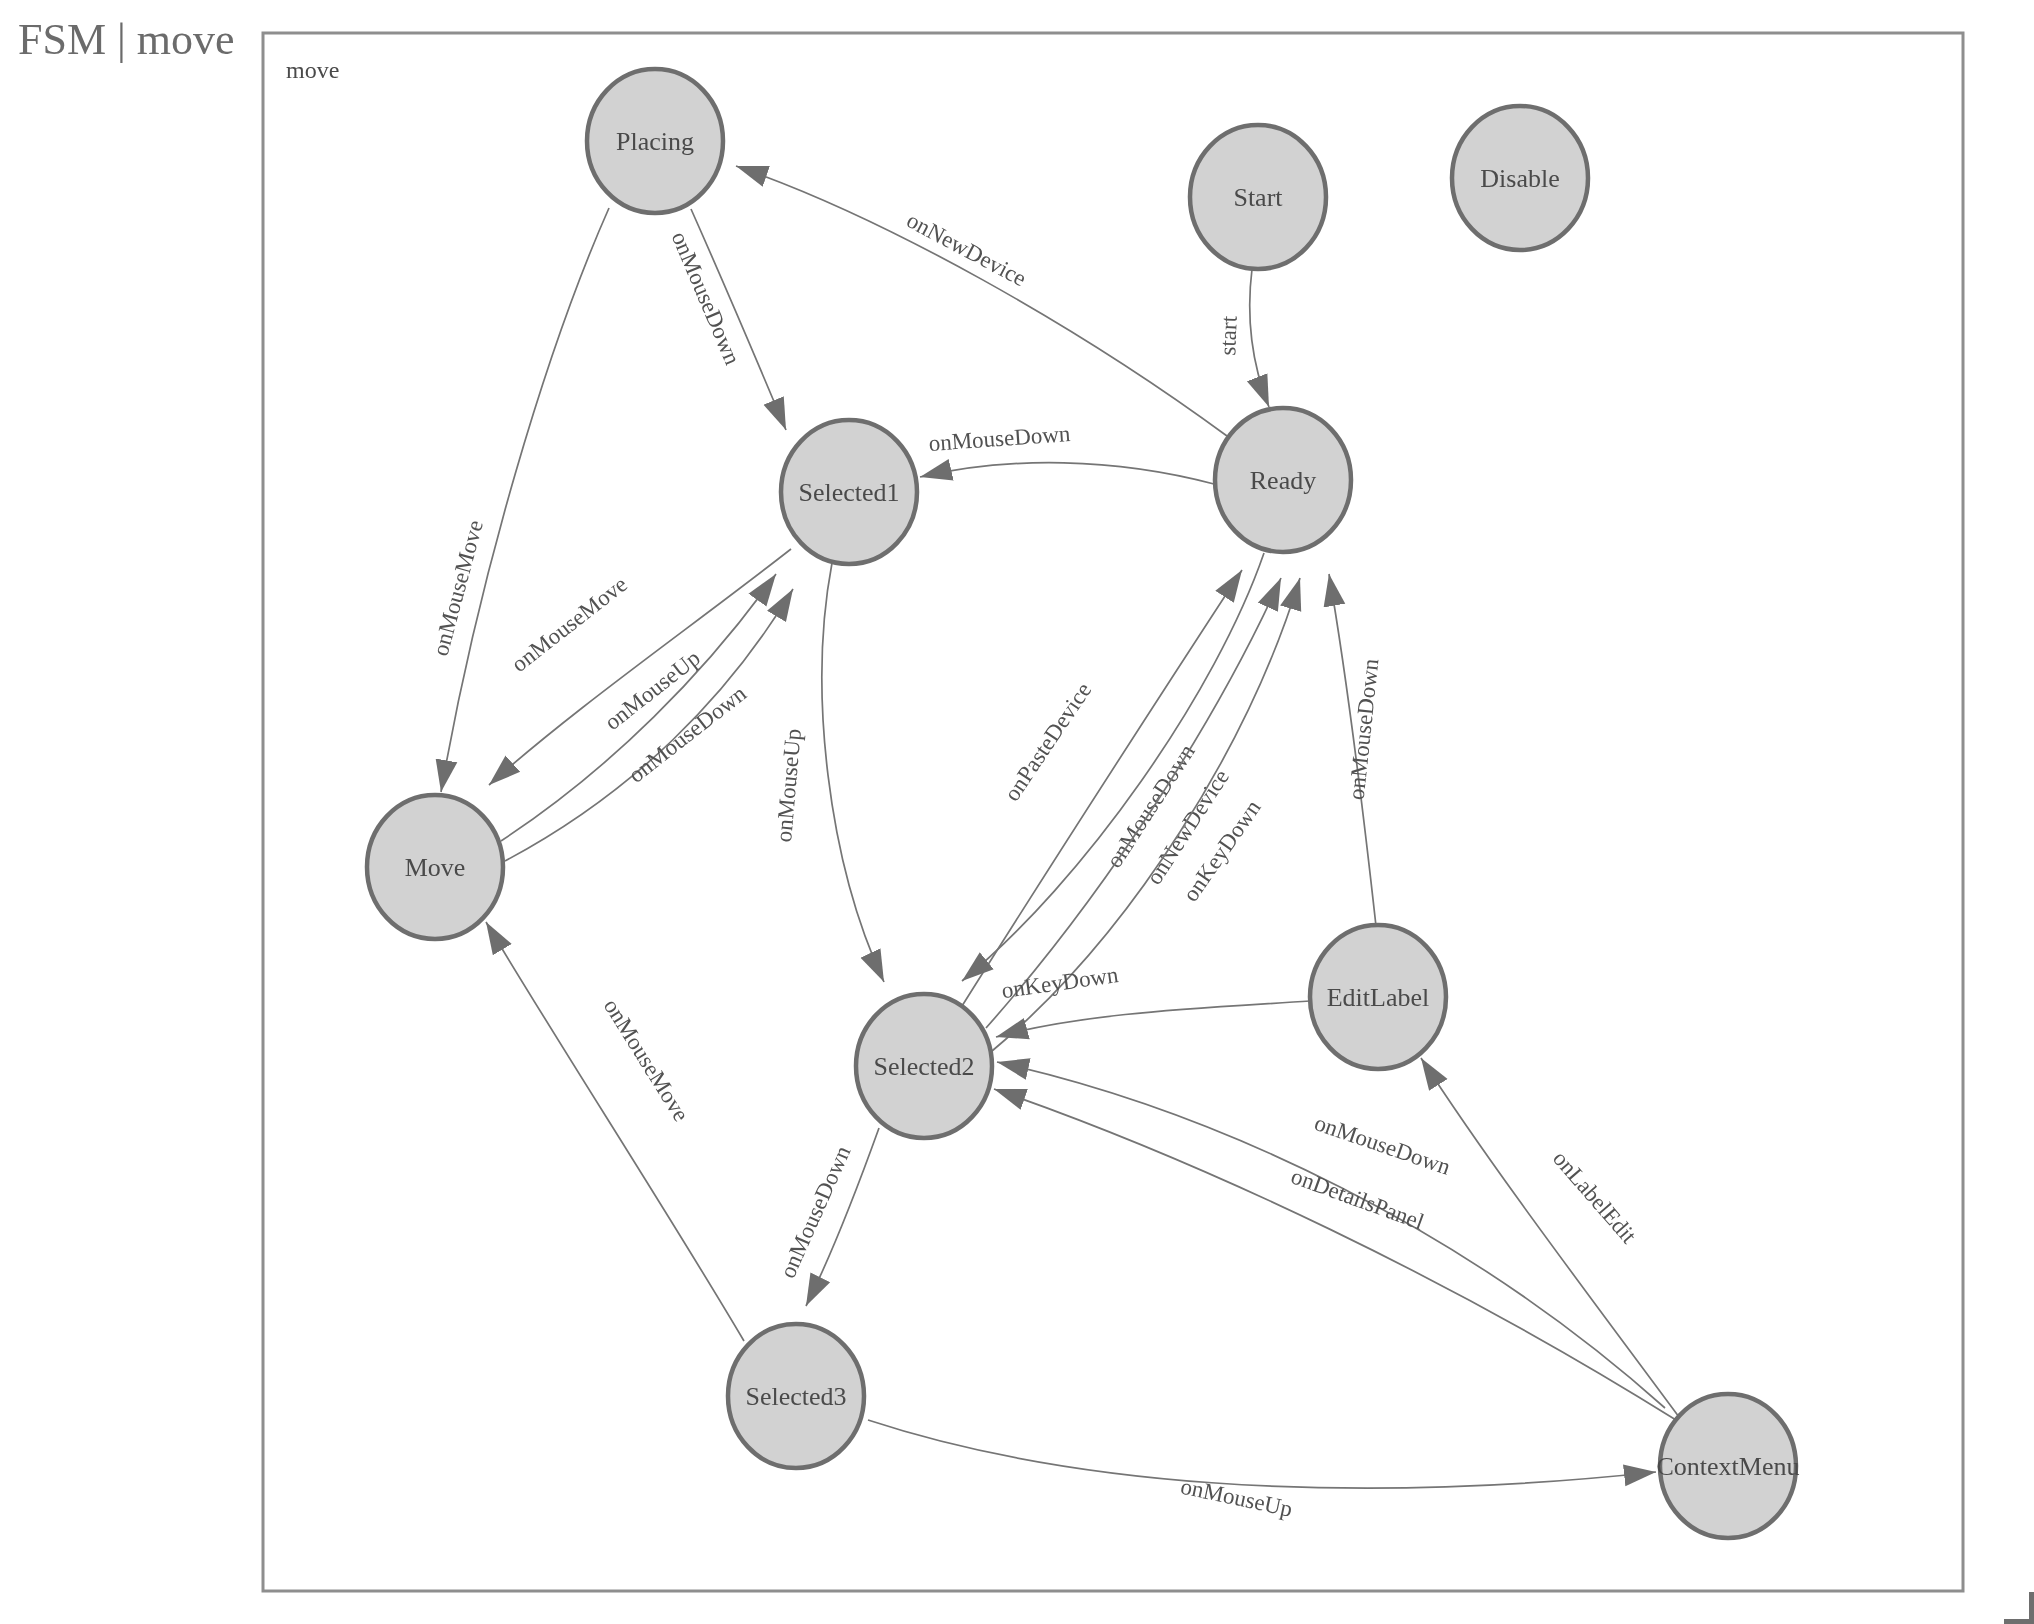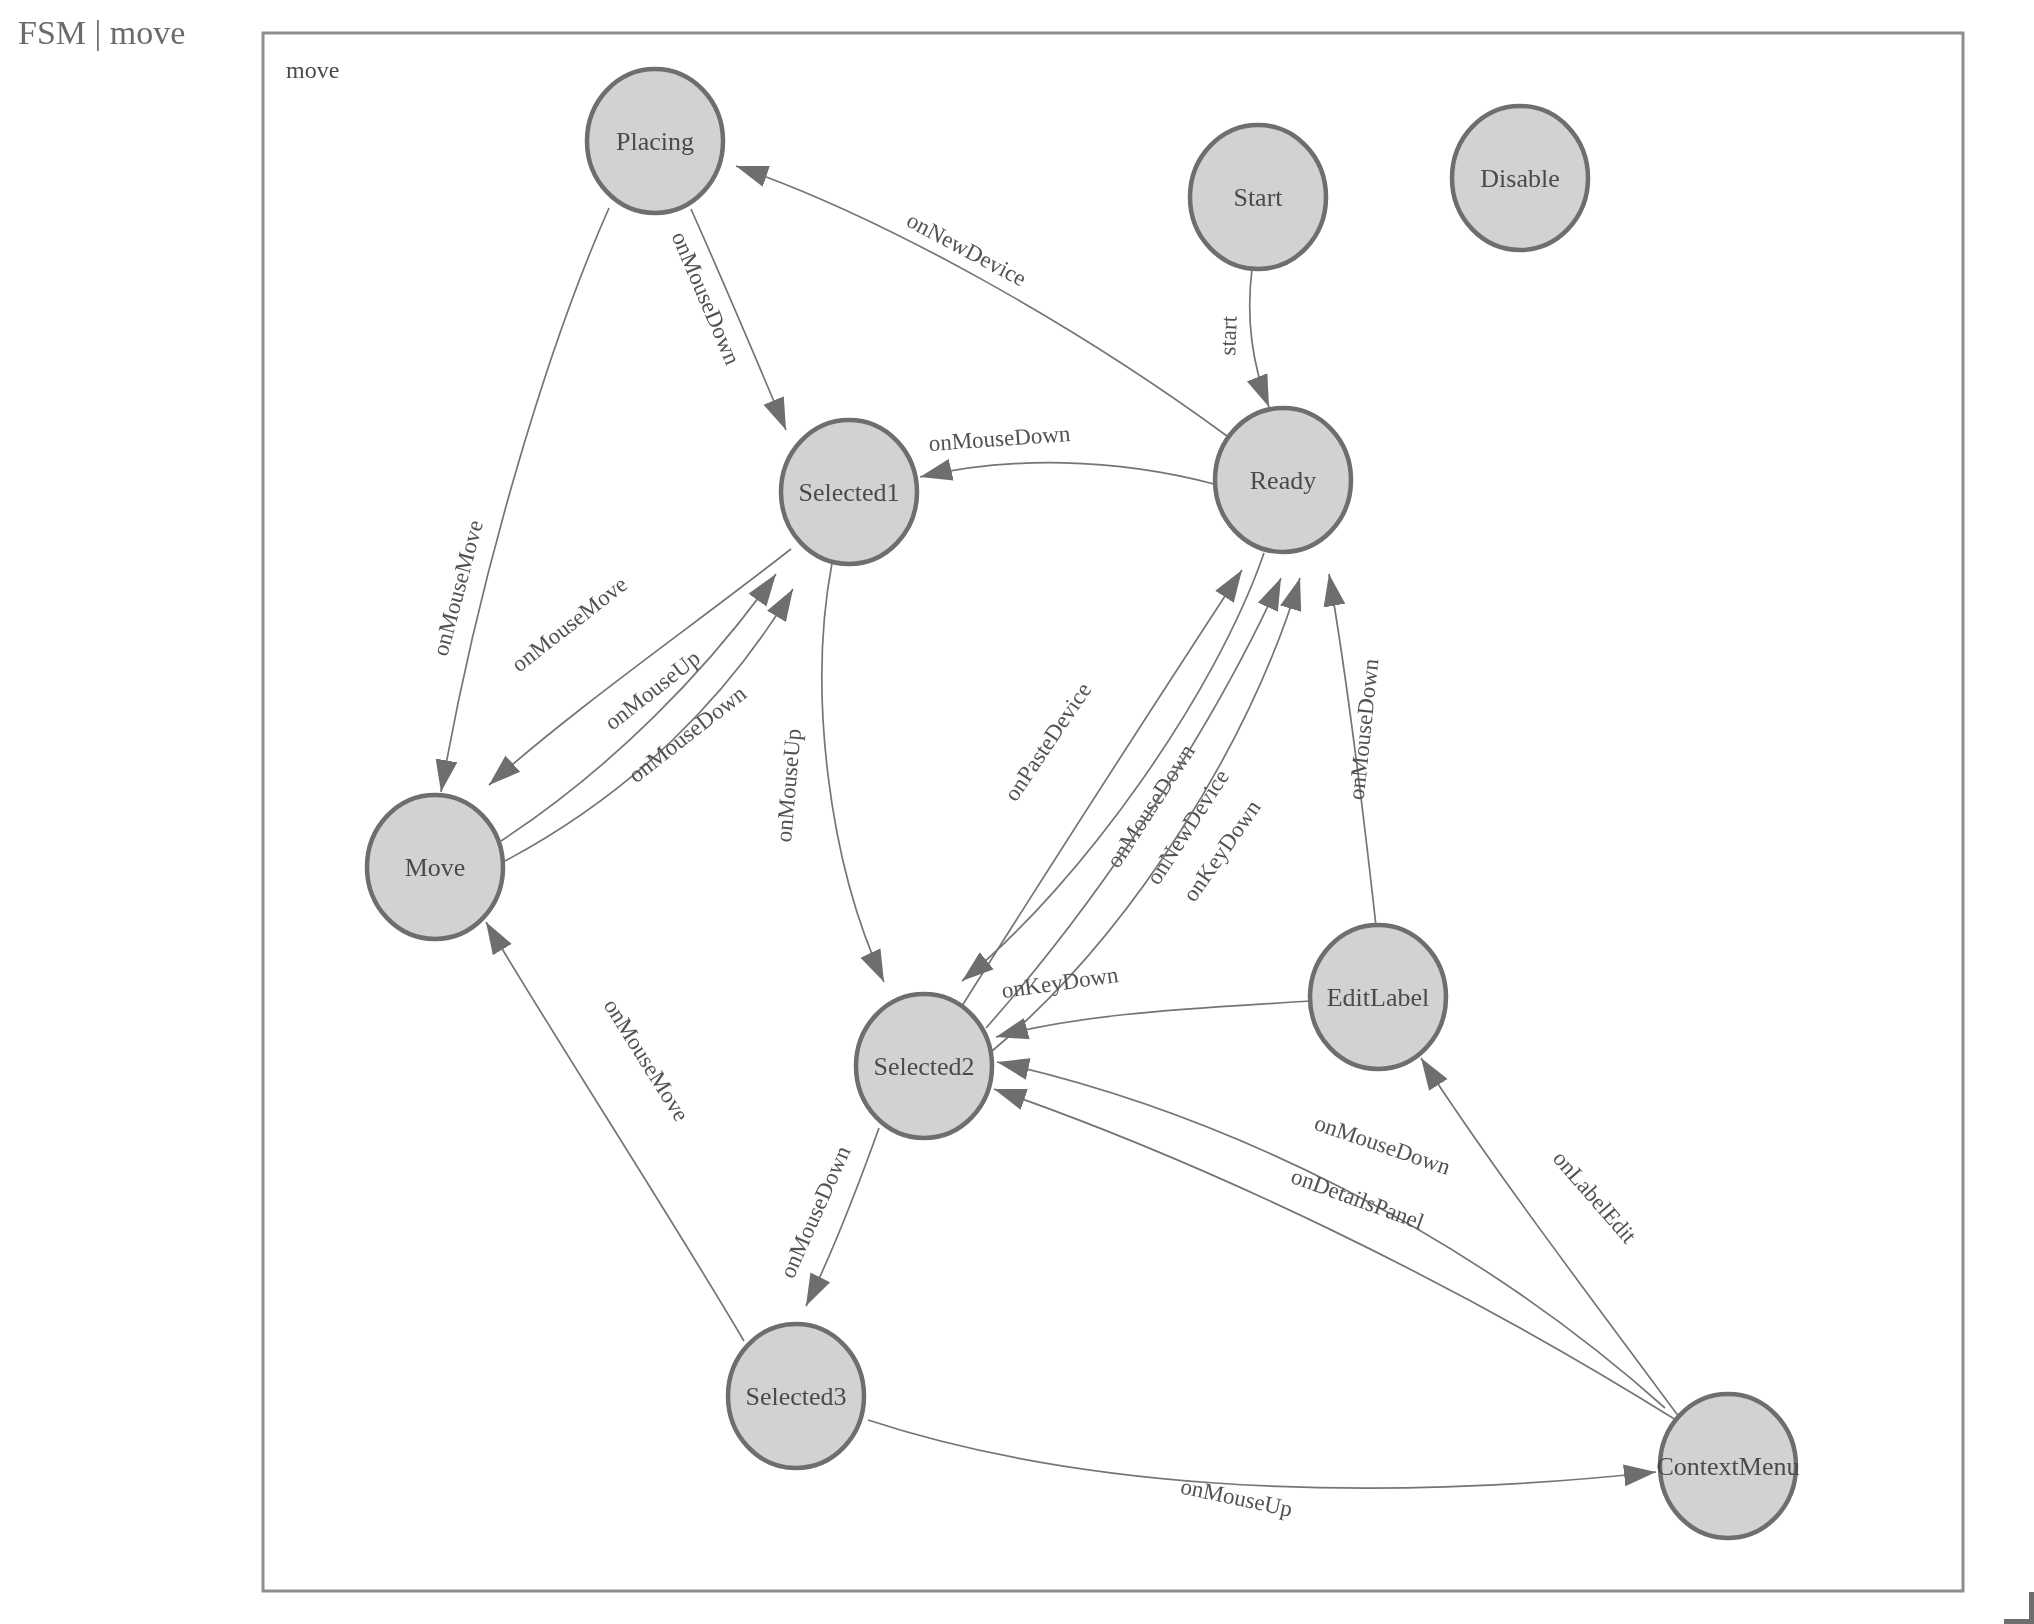--- a/index.html
+++ b/index.html
@@ -1,16 +1,16 @@
 <!DOCTYPE html>
 <html><head>
 <meta charset="utf-8">
 <style>
   html,body{margin:0;padding:0;background:#ffffff;width:2034px;height:1624px;position:relative;font-family:"Liberation Serif",serif;}
-  .title{position:absolute;left:18px;top:14px;font-size:34px;color:#6b6b6b;letter-spacing:0px;text-align:right;}
+  .title{position:absolute;left:18px;top:14px;font-size:44px;color:#6b6b6b;letter-spacing:0px;text-align:right;}
   svg{position:absolute;left:0;top:0;}
   .node ellipse{fill:#d2d2d2;stroke:#6e6e6e;stroke-width:4.5px;}
   .node text{fill:#4a4a4a;font-size:26px;font-family:"Liberation Serif",serif;text-anchor:middle;}
   .edge path{fill:none;stroke:#757575;stroke-width:1.7px;}
   .edge-label{fill:#525252;font-size:23px;font-family:"Liberation Serif",serif;text-anchor:middle;}
   .canvas-label{fill:#4a4a4a;font-size:24px;font-family:"Liberation Serif",serif;}
   .corner{position:absolute;background:#6e6e6e;}
 </style>
 </head>
 <body>

